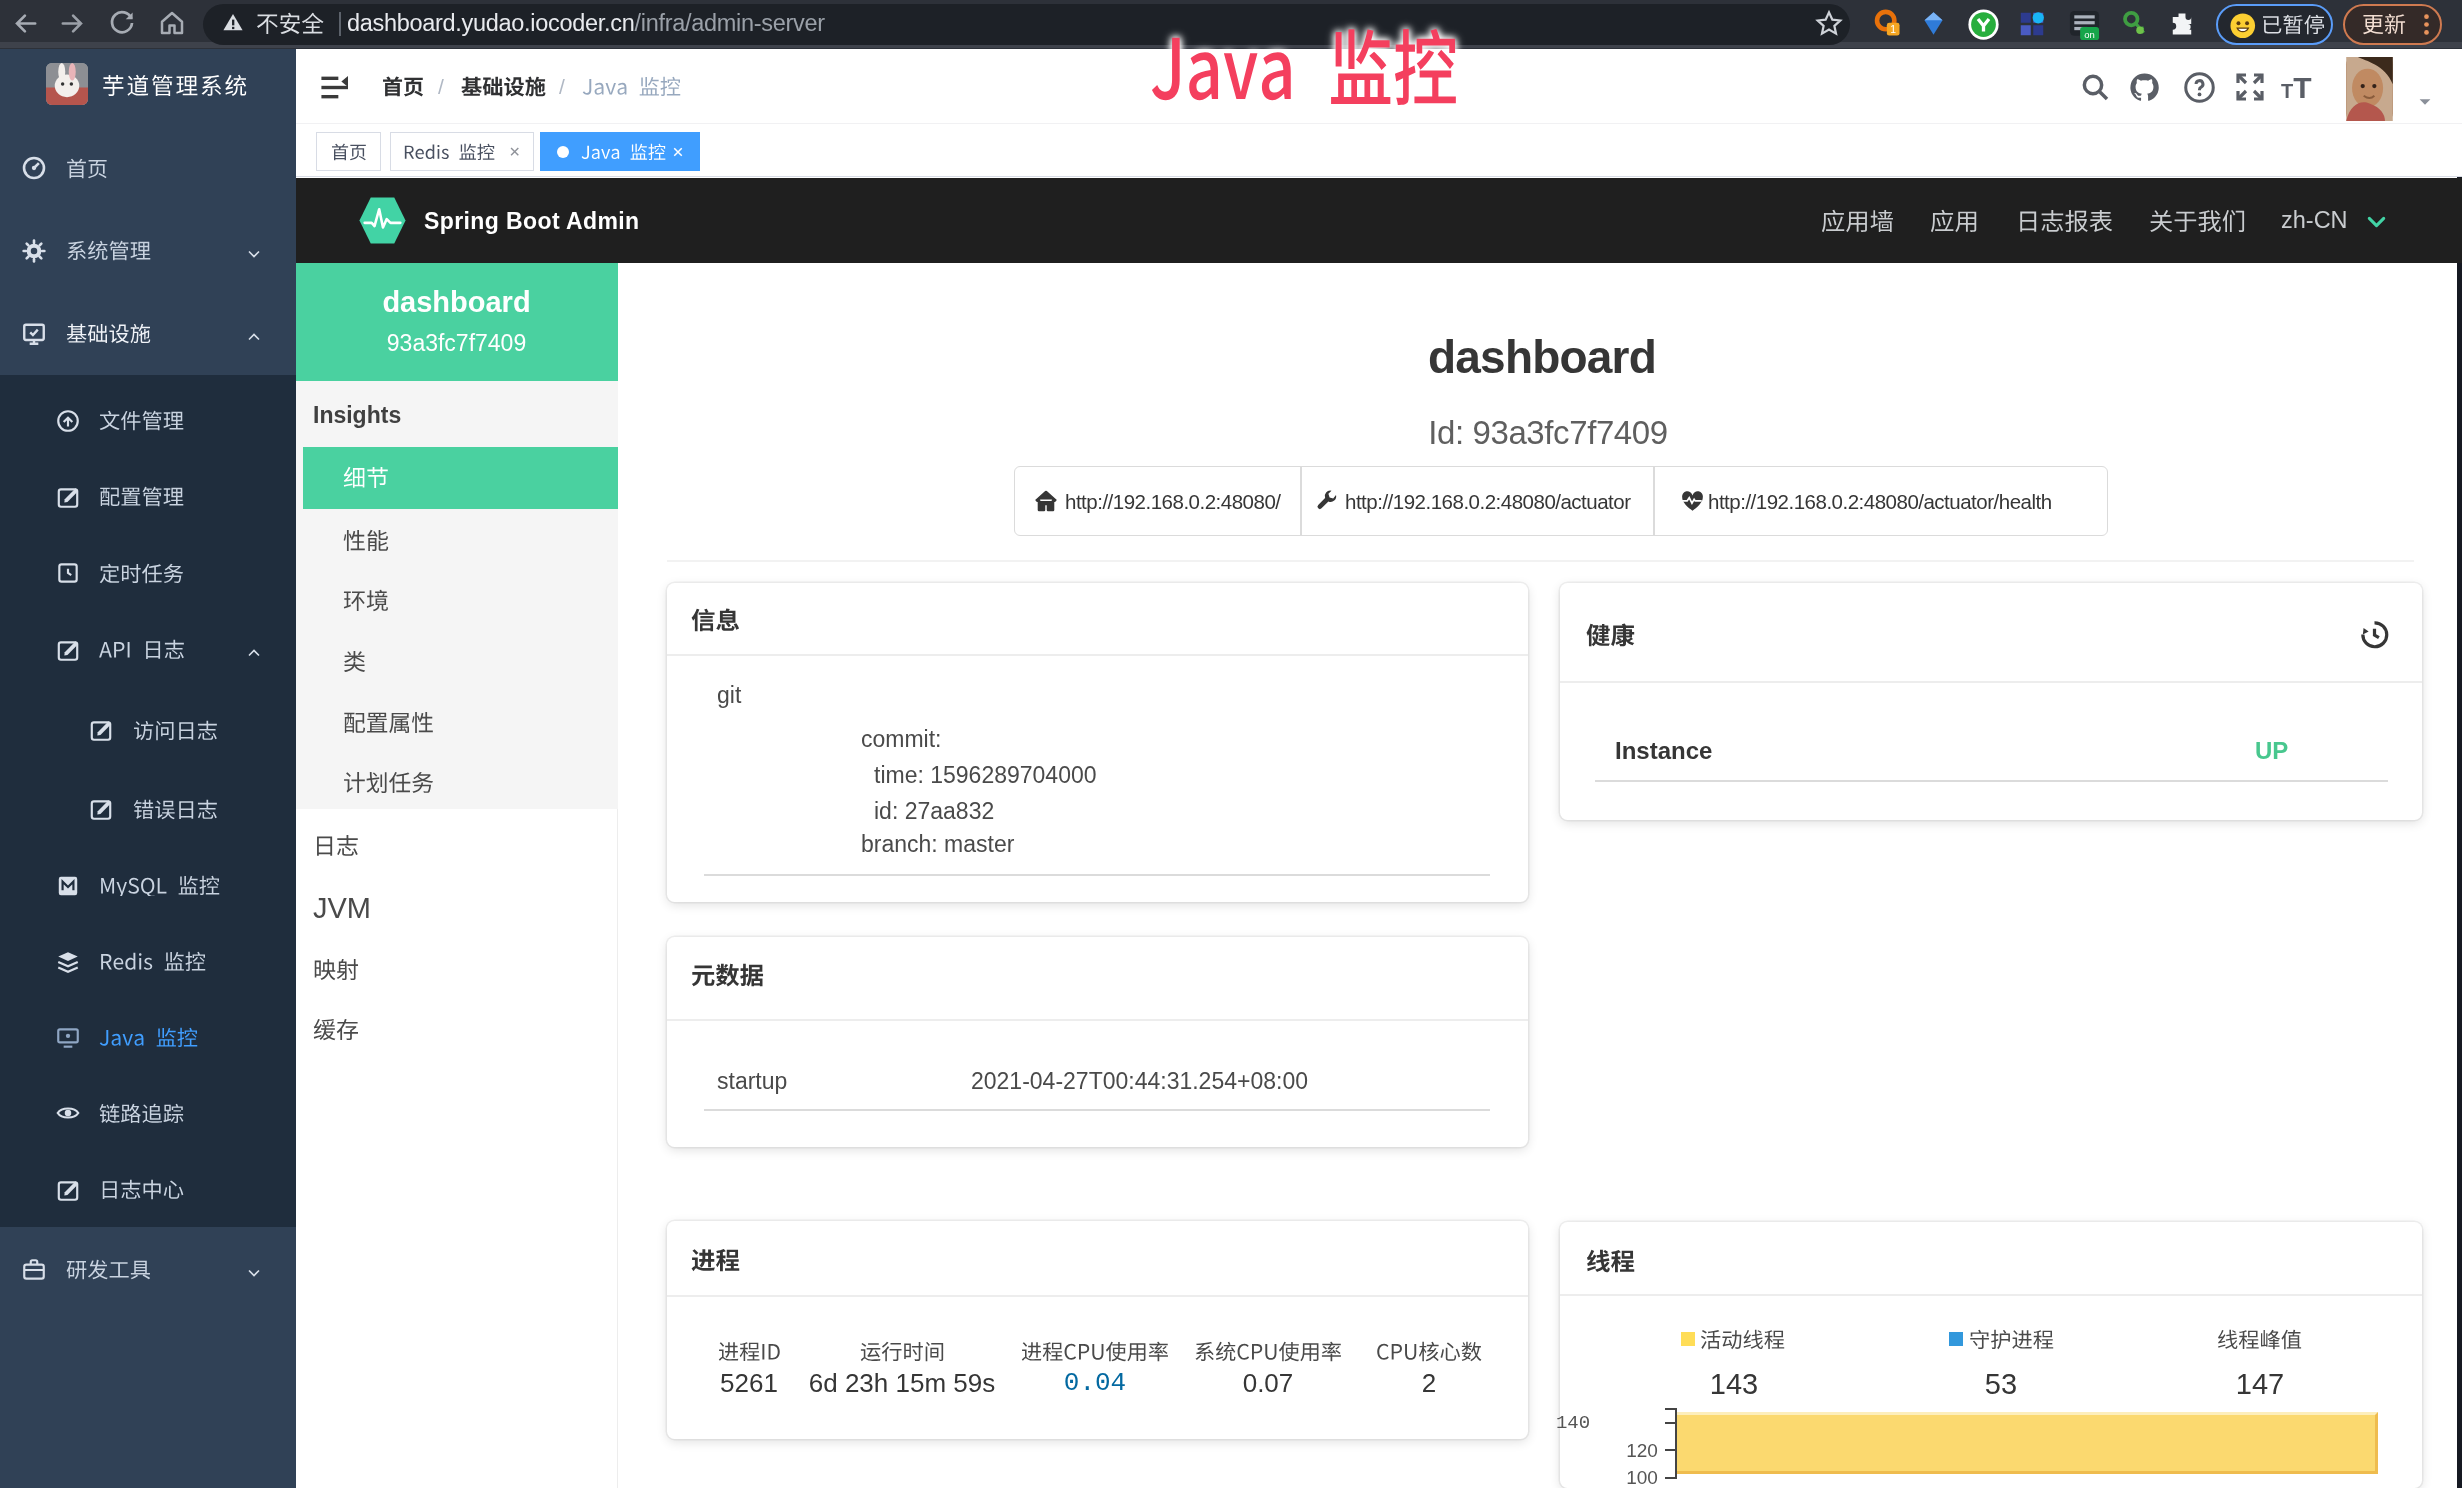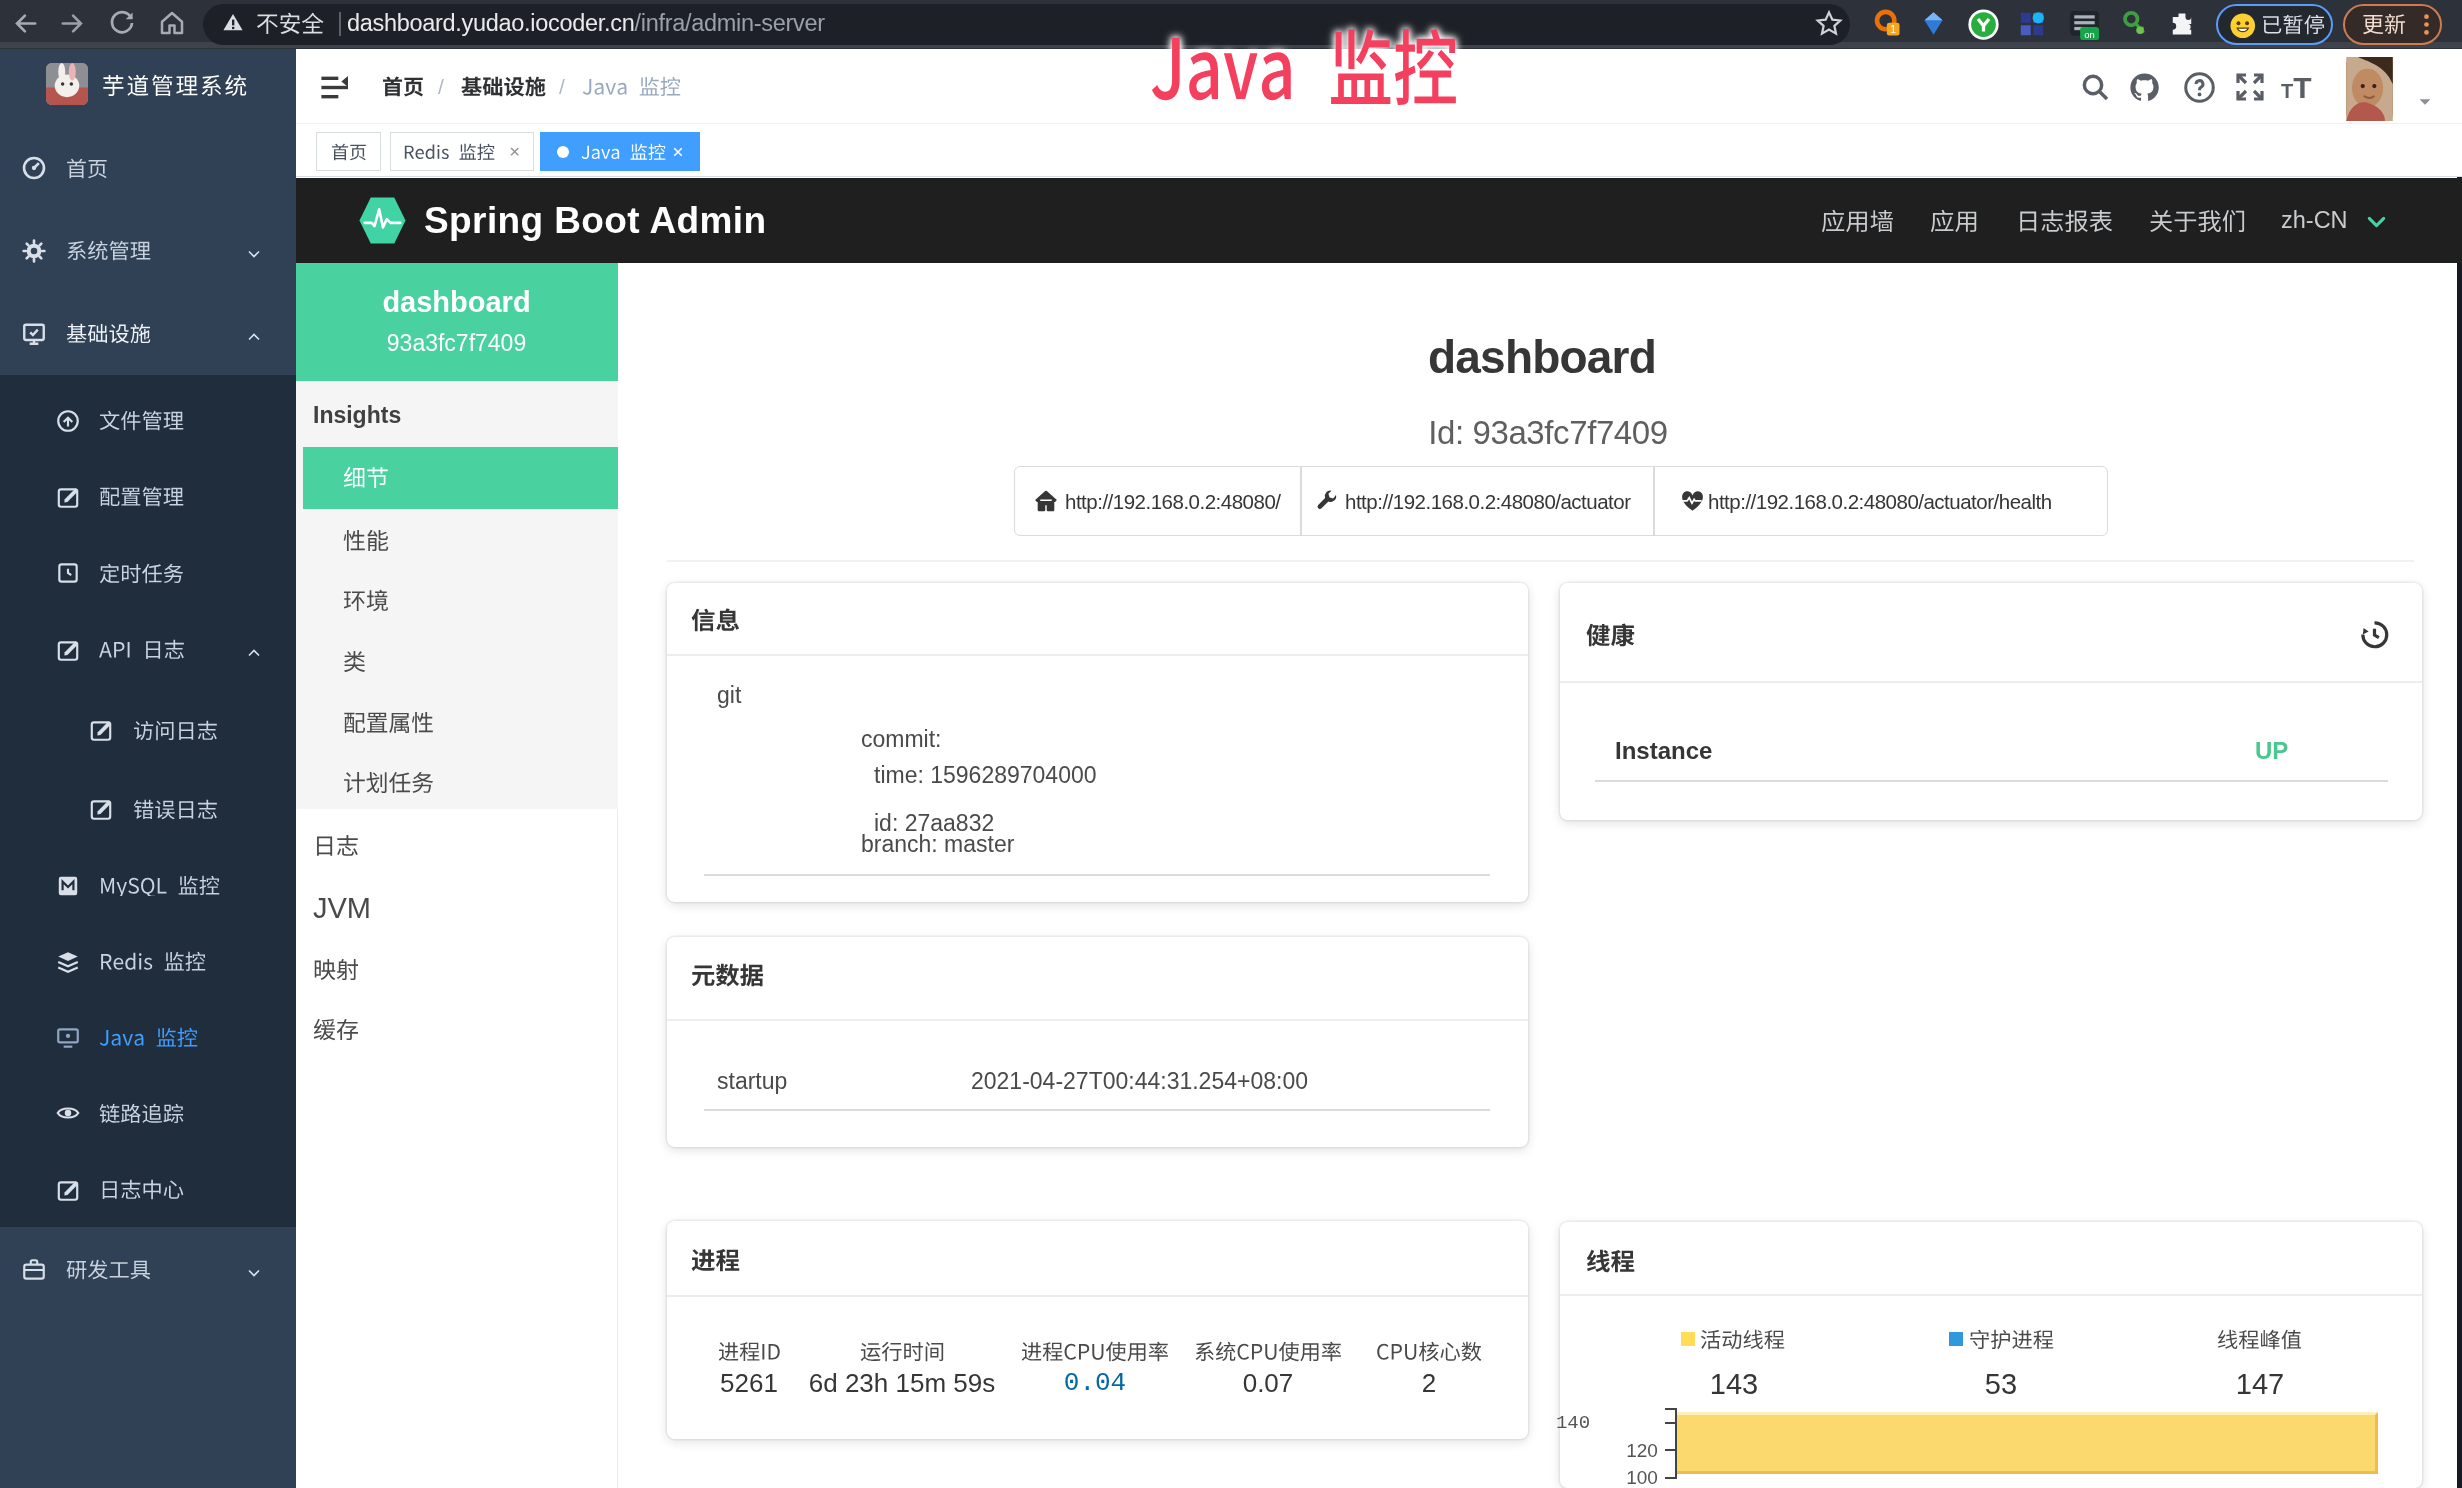--- a/index.html
+++ b/index.html
@@ -301,21 +301,21 @@
     <use href="#g15"></use>
   </svg>
 <svg style="position:absolute;left:669px;top:143px;width:18px;height:18px;" viewBox="0 0 24 24">
     <path d="M7 7 L17 17 M17 7 L7 17" stroke="#fff" stroke-width="2" fill="none"></path>
   </svg>
 <div style="position:absolute;left:296px;top:178px;width:2167px;height:85px;background:#1f1f1f;"></div>
 <svg style="position:absolute;left:359px;top:195px;width:47px;height:51px;" viewBox="0 0 100 100">
     <path d="M25 1 L75 1 L99 50 L75 99 L25 99 L1 50 Z" fill="#42d3a5"></path>
     <path d="M12 55 L27 55 L33 62 L43 26 L51 65 L59 47 L67 55 L88 55" stroke="#fff" stroke-width="5.5" fill="none" stroke-linejoin="round" stroke-linecap="round"></path>
   </svg>
-<div style="position:absolute;left:424px;top:195px;height:52px;line-height:52px;font-family:'Liberation Sans',sans-serif;font-size:37px;font-weight:700;color:#ffffff;letter-spacing:0.4px;white-space:nowrap;text-align:right;">Spring Boot Admin</div>
+<div style="position:absolute;left:424px;top:195px;height:52px;line-height:52px;font-family:'Liberation Sans',sans-serif;font-size:23px;font-weight:700;color:#ffffff;letter-spacing:0.4px;white-space:nowrap;text-align:right;">Spring Boot Admin</div>
 <svg style="position:absolute;left:1821px;top:209px;width:73px;height:24px;fill:#c9cccf;" viewBox="0 -880 3000 1000" preserveAspectRatio="none">
     <use href="#g21"></use>
   </svg>
 <svg style="position:absolute;left:1930px;top:209px;width:49px;height:24px;fill:#c9cccf;" viewBox="0 -880 2000 1000" preserveAspectRatio="none">
     <use href="#g22"></use>
   </svg>
 <svg style="position:absolute;left:2016px;top:209px;width:97px;height:24px;fill:#c9cccf;" viewBox="0 -880 4000 1000" preserveAspectRatio="none">
     <use href="#g23"></use>
   </svg>
 <svg style="position:absolute;left:2149px;top:209px;width:97px;height:24px;fill:#c9cccf;" viewBox="0 -880 4000 1000" preserveAspectRatio="none">
@@ -380,21 +380,21 @@
 <div style="position:absolute;left:1708px;top:486px;height:31px;line-height:31px;font-family:'Liberation Sans',sans-serif;font-size:20.5px;font-weight:400;color:#363636;letter-spacing:-0.5px;white-space:nowrap;">http://192.168.0.2:48080/actuator/health</div>
 <div style="position:absolute;left:667px;top:560px;width:1747px;height:2.3px;background:#f2f2f2;"></div>
 <div style="position:absolute;left:667px;top:583px;width:861px;height:319px;background:#fff;border-radius:7.6px;box-shadow:0 3px 10.6px rgba(10,10,10,0.12), 0 0 0 1.5px #f2f2f2;"></div>
 <svg style="position:absolute;left:691px;top:608px;width:49px;height:24px;fill:#363636;" viewBox="0 -880 2000 1000" preserveAspectRatio="none">
     <use href="#g34"></use>
   </svg>
 <div style="position:absolute;left:667px;top:654px;width:861px;height:1.5px;background:#ededed;"></div>
 <div style="position:absolute;left:717px;top:678px;height:34px;line-height:34px;font-family:'Liberation Sans',sans-serif;font-size:23px;font-weight:400;color:#4a4a4a;letter-spacing:0;white-space:nowrap;">git</div>
 <div style="position:absolute;left:861px;top:722px;height:34px;line-height:34px;font-family:'Liberation Sans',sans-serif;font-size:23px;font-weight:400;color:#4a4a4a;letter-spacing:0;white-space:nowrap;">commit:</div>
 <div style="position:absolute;left:874px;top:758px;height:34px;line-height:34px;font-family:'Liberation Sans',sans-serif;font-size:23px;font-weight:400;color:#4a4a4a;letter-spacing:0;white-space:nowrap;">time: 1596289704000</div>
-<div style="position:absolute;left:874px;top:794px;height:34px;line-height:34px;font-family:'Liberation Sans',sans-serif;font-size:23px;font-weight:400;color:#4a4a4a;letter-spacing:0;white-space:nowrap;margin-top:12px;">id: 27aa832</div>
+<div style="position:absolute;left:874px;top:794px;height:34px;line-height:34px;font-family:'Liberation Sans',sans-serif;font-size:23px;font-weight:400;color:#4a4a4a;letter-spacing:0;white-space:nowrap;">id: 27aa832</div>
 <div style="position:absolute;left:861px;top:827px;height:34px;line-height:34px;font-family:'Liberation Sans',sans-serif;font-size:23px;font-weight:400;color:#4a4a4a;letter-spacing:0;white-space:nowrap;">branch: master</div>
 <div style="position:absolute;left:704px;top:874px;width:786px;height:1.5px;background:#dbdbdb;"></div>
 <div style="position:absolute;left:1560px;top:583px;width:862px;height:237px;background:#fff;border-radius:7.6px;box-shadow:0 3px 10.6px rgba(10,10,10,0.12), 0 0 0 1.5px #f2f2f2;"></div>
 <svg style="position:absolute;left:1586px;top:623px;width:49px;height:24px;fill:#363636;" viewBox="0 -880 2000 1000" preserveAspectRatio="none">
     <use href="#g35"></use>
   </svg>
 <svg style="position:absolute;left:2357px;top:617px;width:35px;height:35px;" viewBox="0 0 24 24">
     <path d="M12 4 a8.2 8.2 0 1 1 -8 8" stroke="#363636" stroke-width="2.2" fill="none"></path>
     <path d="M4.5 7.5 L4 12 L8 10 Z" fill="#363636"></path>
     <path d="M12 8 v4.4 l3 1.8" stroke="#363636" stroke-width="2.2" fill="none"></path>

